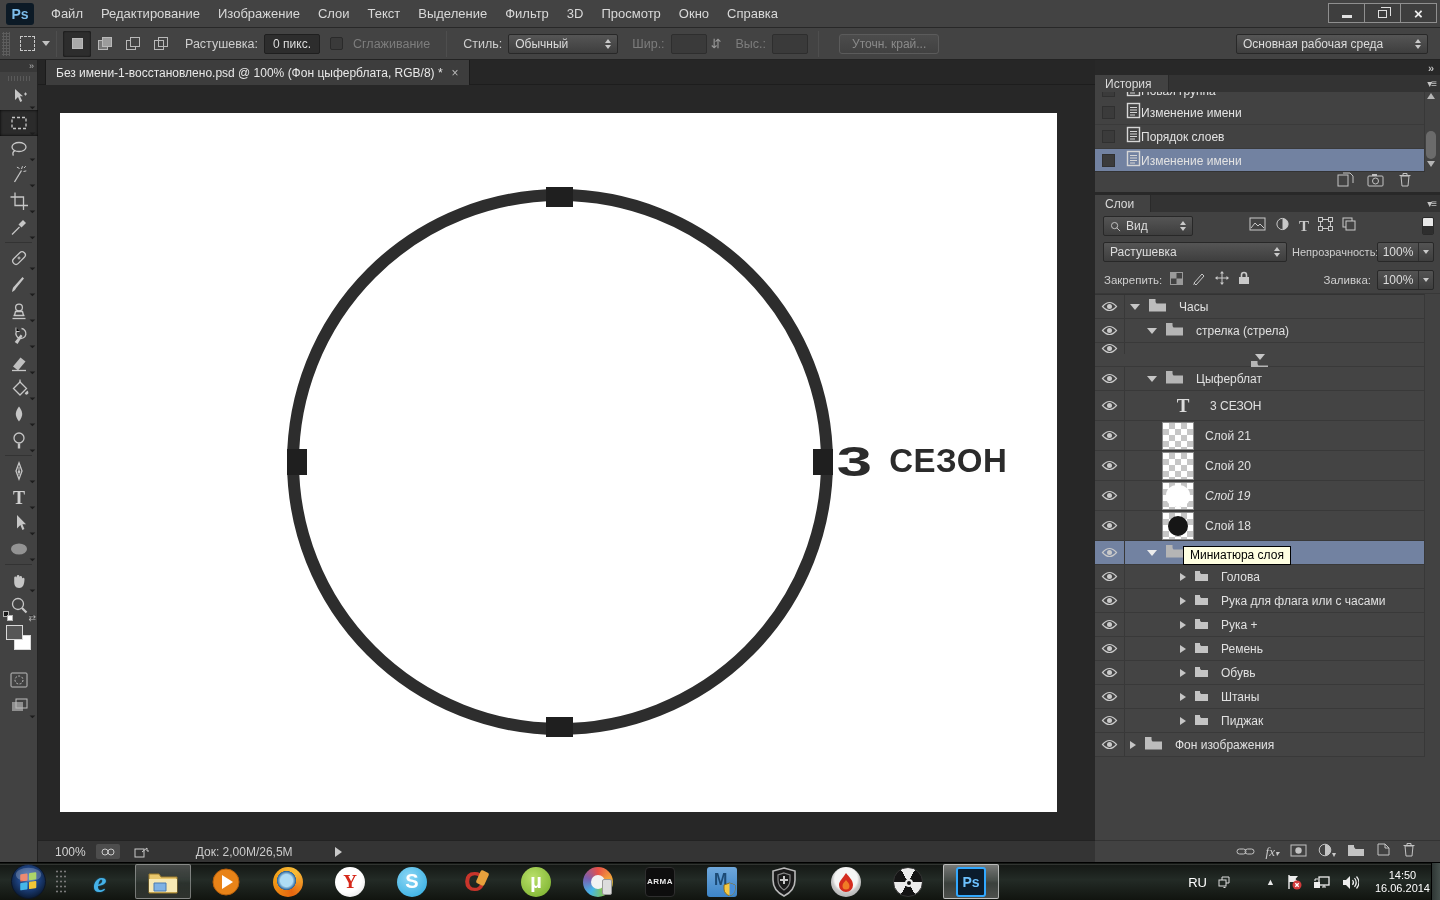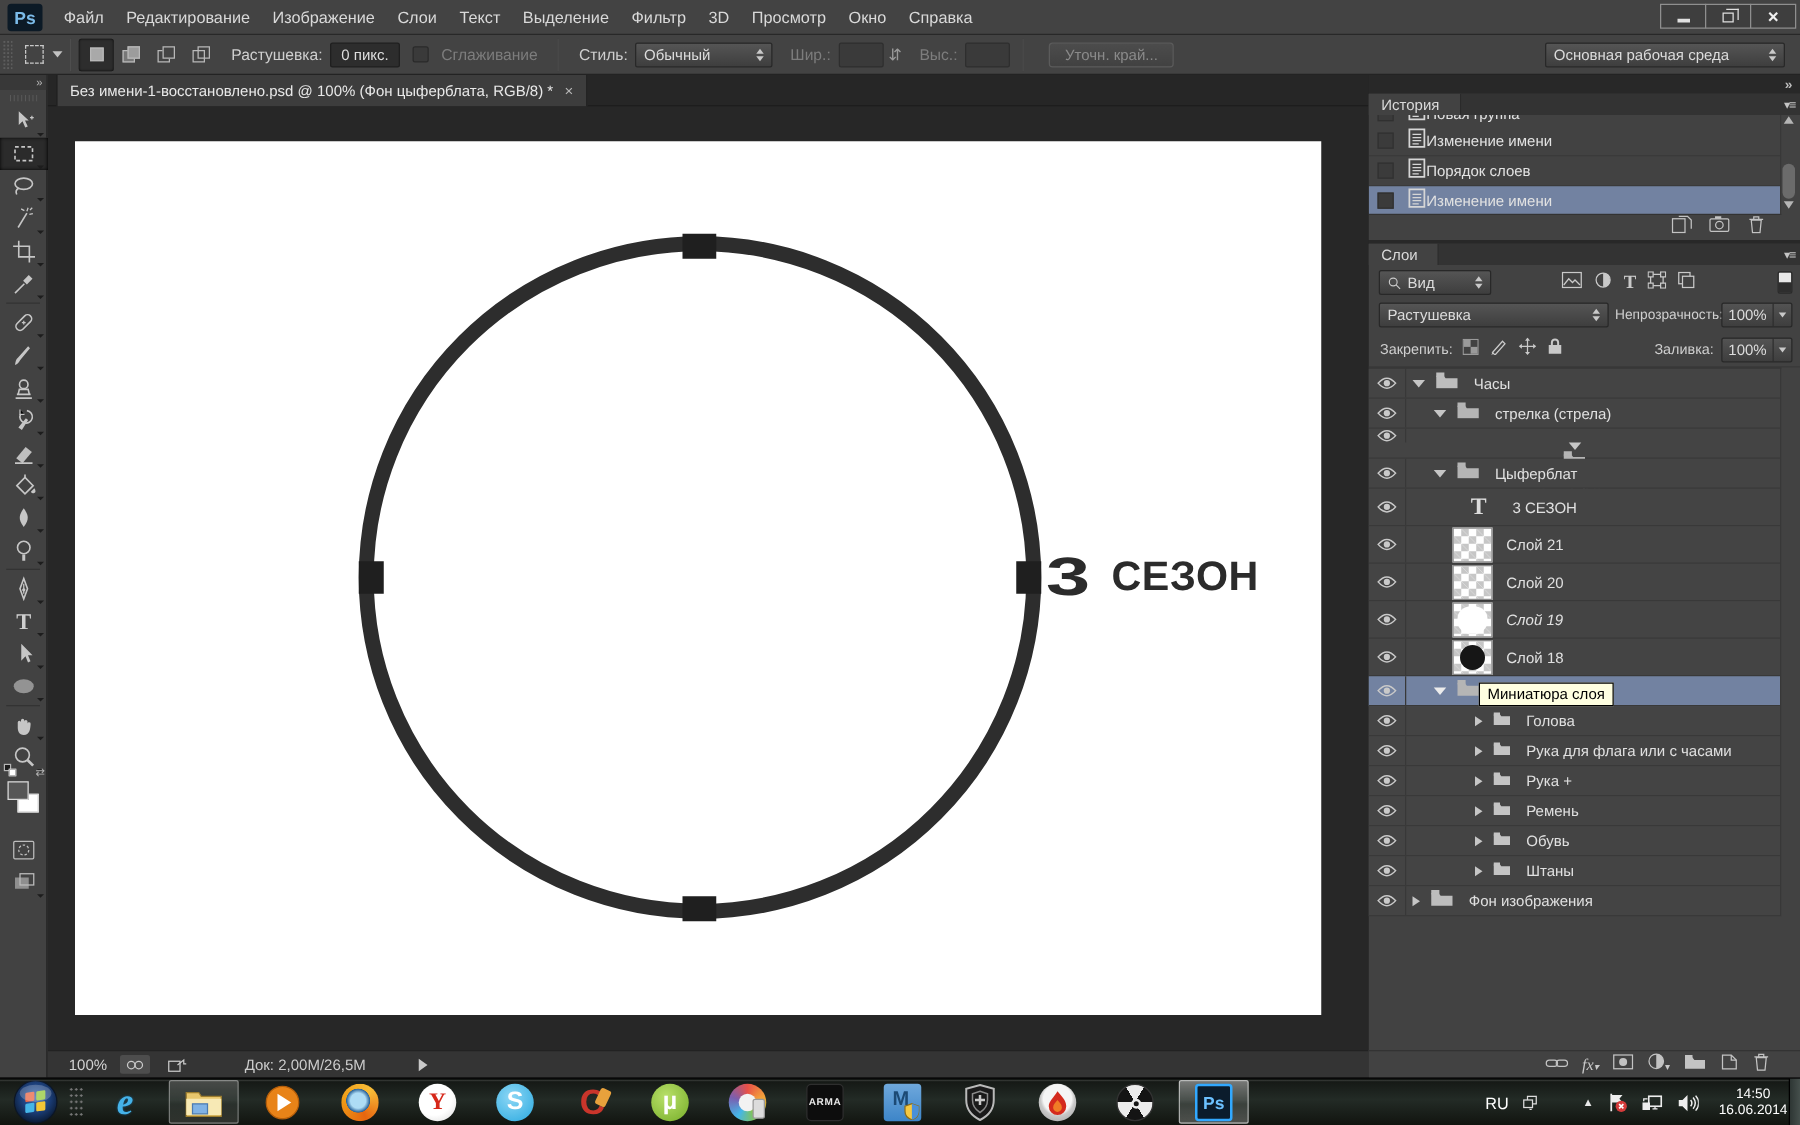--- a/index.html
+++ b/index.html
@@ -846,20 +846,37 @@
             <span style="width:12px;flex:none"></span>
             <span class="lname">Штаны</span>
           </div>
           <div class="lrow" style="height: 24px;">
             <span class="eyecell">
               <svg width="17" height="11" viewBox="0 0 17 11">
                 <path d="M1.5 5.5Q8.5 -2.5 15.5 5.5 8.5 13.5 1.5 5.5Z" fill="none" stroke="#c9c9c9" stroke-width="1.2"></path>
                 <circle cx="8.5" cy="5.5" r="2.5" fill="#c9c9c9"></circle>
               </svg>
             </span>
+            <span style="width:55px;flex:none"></span>
+            <span class="tri col"></span>
+            <span style="width:8px;flex:none"></span>
+            <span class="folder"><svg width="15" height="12" viewBox="0 0 15 12">
+                <path d="M1 2.5h5l1 1.5H14v7H1z" fill="#c4c4c4"></path>
+                <rect x="1" y="1" width="5" height="2.5" fill="#c4c4c4"></rect>
+              </svg></span>
+            <span style="width:12px;flex:none"></span>
+            <span class="lname">Пиджак</span>
+          </div>
+          <div class="lrow" style="height: 24px;">
+            <span class="eyecell">
+              <svg width="17" height="11" viewBox="0 0 17 11">
+                <path d="M1.5 5.5Q8.5 -2.5 15.5 5.5 8.5 13.5 1.5 5.5Z" fill="none" stroke="#c9c9c9" stroke-width="1.2"></path>
+                <circle cx="8.5" cy="5.5" r="2.5" fill="#c9c9c9"></circle>
+              </svg>
+            </span>
             <span style="width:5px;flex:none"></span>
             <span class="tri col"></span>
             <span style="width:8px;flex:none"></span>
             <span class="folder"><svg width="19" height="14" viewBox="0 0 19 14">
                 <path d="M1 3.5h6l1.5 2H18v8H1z" fill="#bdbdbd"></path>
                 <rect x="1" y="1" width="6.5" height="3.5" fill="#bdbdbd"></rect>
               </svg></span>
             <span style="width:12px;flex:none"></span>
             <span class="lname">Фон изображения</span>
           </div>

